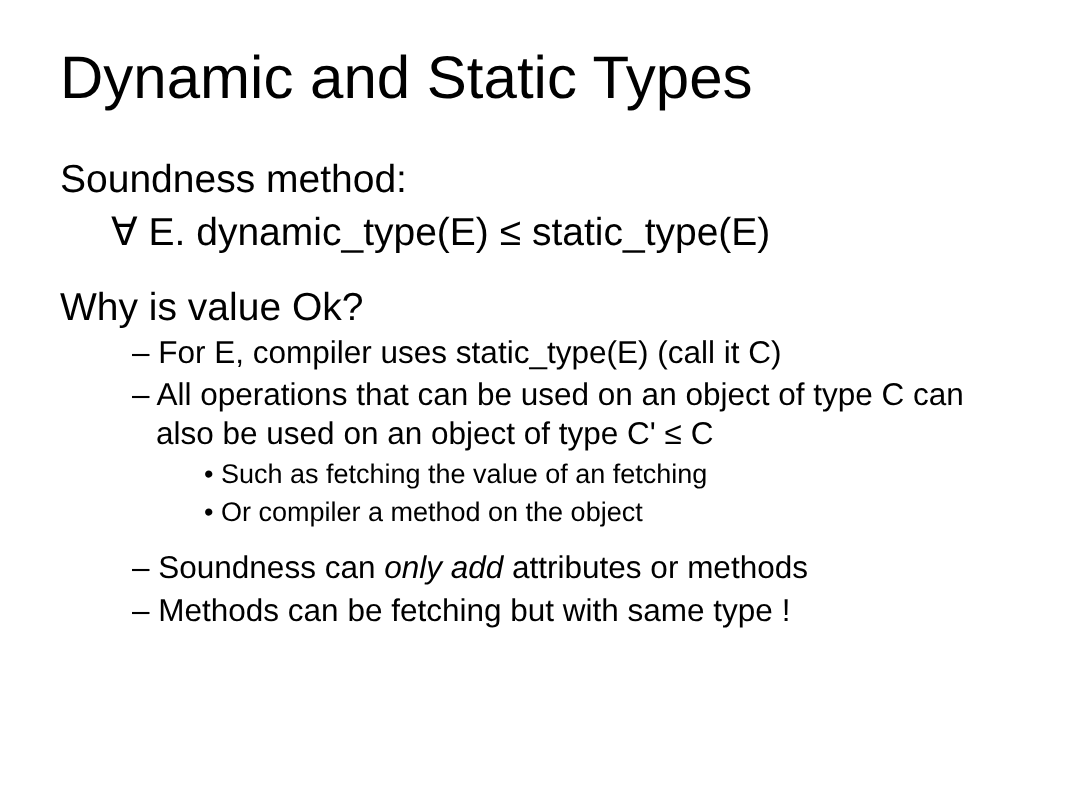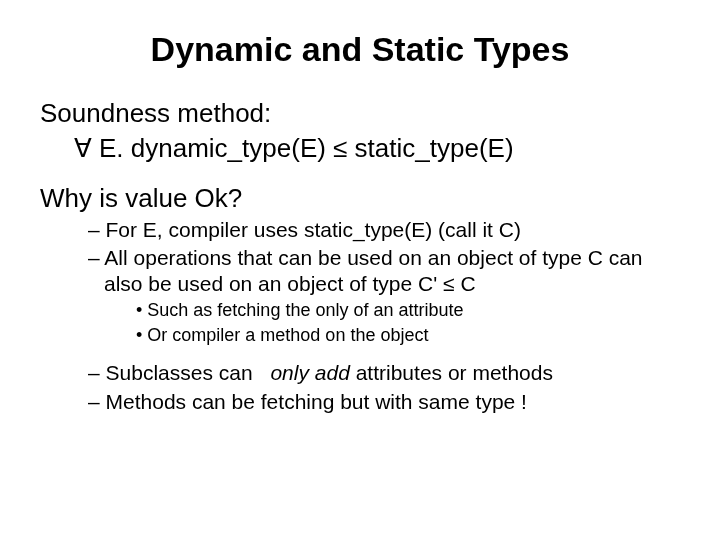--- a/index.html
+++ b/index.html
@@ -11,24 +11,24 @@
     font-family: Arial, Helvetica, sans-serif;
     color: #000000;
   }
   .slide {
     box-sizing: border-box;
     width: 720px;
     height: 540px;
     padding: 20px 40px 0 40px;
   }
   .title {
-    text-align: center;
-    font-size: 34px;
+    text-align: left;
+    font-size: 40px;
     margin: 10px 0 28px 0;
-    font-weight: bold;
+    font-weight: normal;
   }
   .body-line {
     font-size: 26px;
     margin: 0 0 2px 0;
     line-height: 1.25;
   }
   .indent-a { padding-left: 34px; }
   .gap { height: 16px; }
   .bullet-1 {
     font-size: 21px;
@@ -39,21 +39,21 @@
   }
   .bullet-2 {
     font-size: 18px;
     margin: 2px 0 2px 0;
     padding-left: 108px;
     text-indent: -12px;
     line-height: 1.25;
   }
   .sym { font-family: "Arial", sans-serif; }
   .mini-gap { height: 10px; }
-  .em { font-style: italic; margin-left: 12px; }
+  .em { font-style: italic; }
 </style>
 </head>
 <body>
 
 <div class="slide">
 
   <h1 class="title">Dynamic and Static Types</h1>
 
   <div class="body-line">Soundness method:</div>
   <div class="body-line indent-a">
@@ -62,23 +62,23 @@
 
   <div class="gap"></div>
 
   <div class="body-line">Why is value Ok?</div>
 
   <div class="bullet-1">– For E, compiler uses static_type(E) (call it C)</div>
   <div class="bullet-1">
     <span>– All operations that can be used on an object of type C can also be used on an object of type C' </span><span class="sym">≤</span><span> C</span>
   </div>
 
-  <div class="bullet-2">• Such as fetching the only of an attribute</div>
+  <div class="bullet-2">• Such as fetching the value of an fetching</div>
   <div class="bullet-2">• Or compiler a method on the object</div>
 
   <div class="mini-gap"></div>
 
   <div class="bullet-1">
-    <span>– Subclasses can </span><span class="em">only add</span><span> attributes or methods</span>
+    <span>– Soundness can </span><span class="em">only add</span><span> attributes or methods</span>
   </div>
   <div class="bullet-1">– Methods can be fetching but with same type !</div>
 
 </div>
 
 </body></html>

